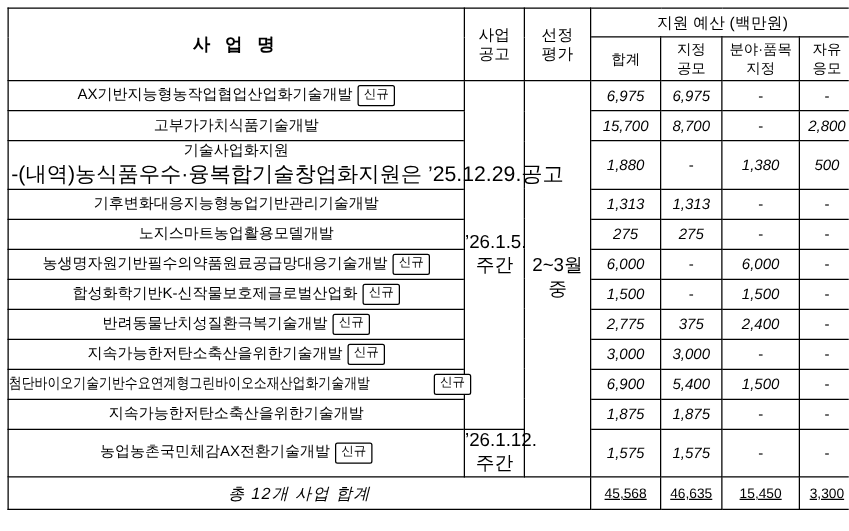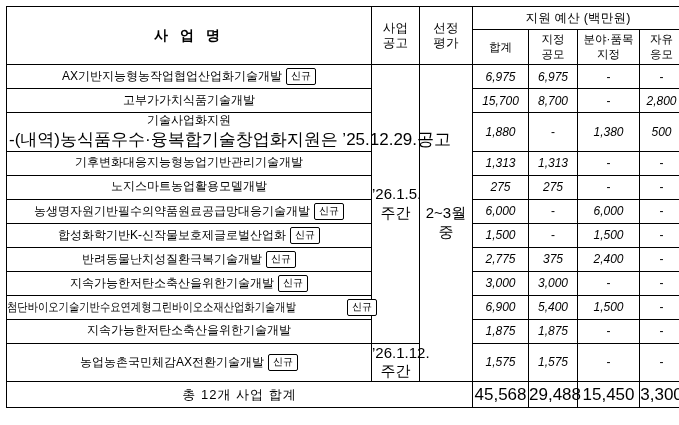--- a/index.html
+++ b/index.html
@@ -87,27 +87,29 @@
     font-size: 12px;
   }
   .notice {
     font-size: 15px;
     line-height: 1.25;
   }
   .total-label {
     font-size: 13px;
     font-weight: bold;
     letter-spacing: 1px;
+    font-style: italic;
   }
   .total-num {
     text-align: right;
     padding: 3px 5px 3px 3px;
-    font-size: 17px;
+    font-size: 11px;
     font-weight: bold;
     white-space: nowrap;
+    text-decoration: underline;
   }
   .row-h { height: 24px; }
   .squish {
     display: inline-block;
     transform: scaleX(0.86);
     transform-origin: left center;
   }
 </style>
 </head>
 <body>
@@ -289,19 +291,19 @@
         </td>
         <td class="num">1,575</td>
         <td class="num">1,575</td>
         <td class="dash">-</td>
         <td class="dash">-</td>
       </tr>
 
       <tr style="height:26px">
         <td colspan="3" class="total-label">총 12개 사업 합계</td>
         <td class="total-num">45,568</td>
-        <td class="total-num">29,488</td>
+        <td class="total-num">46,635</td>
         <td class="total-num">15,450</td>
         <td class="total-num">3,300</td>
       </tr>
     </tbody>
   </table>
 </div>
 
 </body></html>

